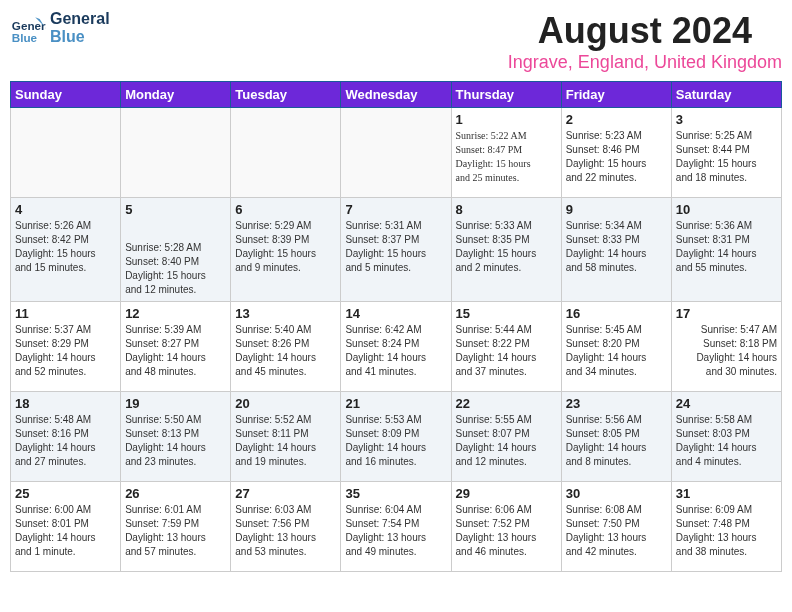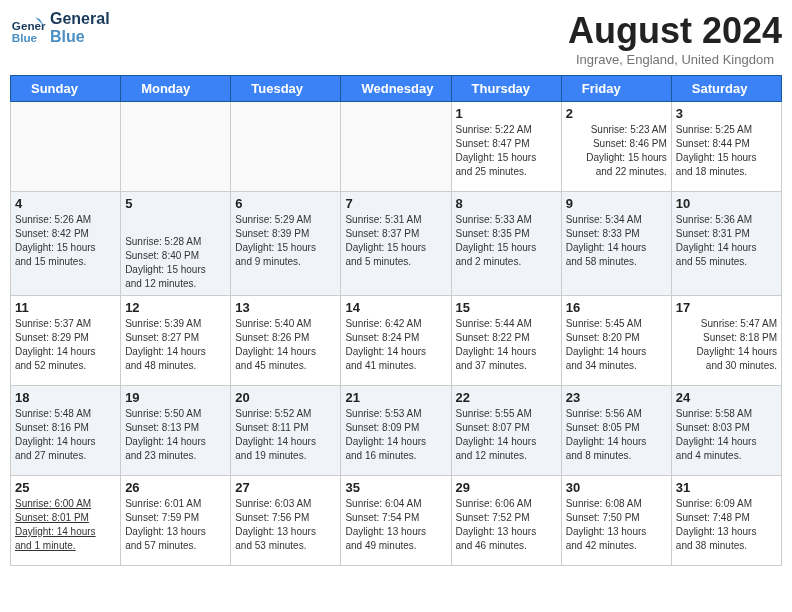--- a/index.html
+++ b/index.html
@@ -27,34 +27,34 @@
     }
     .title-area {
       text-align: center;
     }
     .month-year {
       font-size: 36px;
       font-weight: bold;
       color: #222;
     }
     .location {
-      font-size: 13px;
-      color: #737373;
+      font-size: 18px;
+      color: #ec4899;
     }
     table {
       width: 100%;
       border-collapse: collapse;
       table-layout: fixed;
     }
     thead th {
-      background-color: #3b82f6;
+      background-color: #6d28d9;
       color: #fff;
       font-size: 13px;
       font-weight: bold;
-      padding: 5px 20px;
+      padding: 5px 4px;
       border: 1px solid #1a5a9a;
       text-align: left;
     }
     tbody td {
       border: 1px solid #ccc;
       vertical-align: top;
       padding: 4px;
       font-size: 10.5px;
       color: #222;
       height: 90px;
@@ -113,28 +113,28 @@
       </tr>
   </thead>
   <tbody id="calendar-body">
       <tr>
         <td class="empty-cell"></td>
         <td class="empty-cell"></td>
         <td class="empty-cell"></td>
         <td class="empty-cell"></td>
         <td>
           <span class="day-number">1</span>
-          <div class="day-info" style="white-space: pre-line;">Sunrise: 5:22 AM
+          <div class="day-info" style="white-space: pre-line; font-family: Liberation Serif, serif;">Sunrise: 5:22 AM
 Sunset: 8:47 PM
 Daylight: 15 hours
 and 25 minutes.</div>
         </td>
         <td>
           <span class="day-number">2</span>
-          <div class="day-info" style="white-space: pre-line; text-align: right;">Sunrise: 5:23 AM
+          <div class="day-info" style="white-space: pre-line;">Sunrise: 5:23 AM
 Sunset: 8:46 PM
 Daylight: 15 hours
 and 22 minutes.</div>
         </td>
         <td>
           <span class="day-number">3</span>
           <div class="day-info" style="white-space: pre-line;">Sunrise: 5:25 AM
 Sunset: 8:44 PM
 Daylight: 15 hours
 and 18 minutes.</div>
@@ -289,21 +289,21 @@
           <span class="day-number">24</span>
           <div class="day-info" style="white-space: pre-line;">Sunrise: 5:58 AM
 Sunset: 8:03 PM
 Daylight: 14 hours
 and 4 minutes.</div>
         </td>
       </tr>
       <tr>
         <td>
           <span class="day-number">25</span>
-          <div class="day-info" style="white-space: pre-line; text-decoration: underline;">Sunrise: 6:00 AM
+          <div class="day-info" style="white-space: pre-line;">Sunrise: 6:00 AM
 Sunset: 8:01 PM
 Daylight: 14 hours
 and 1 minute.</div>
         </td>
         <td>
           <span class="day-number">26</span>
           <div class="day-info" style="white-space: pre-line;">Sunrise: 6:01 AM
 Sunset: 7:59 PM
 Daylight: 13 hours
 and 57 minutes.</div>

